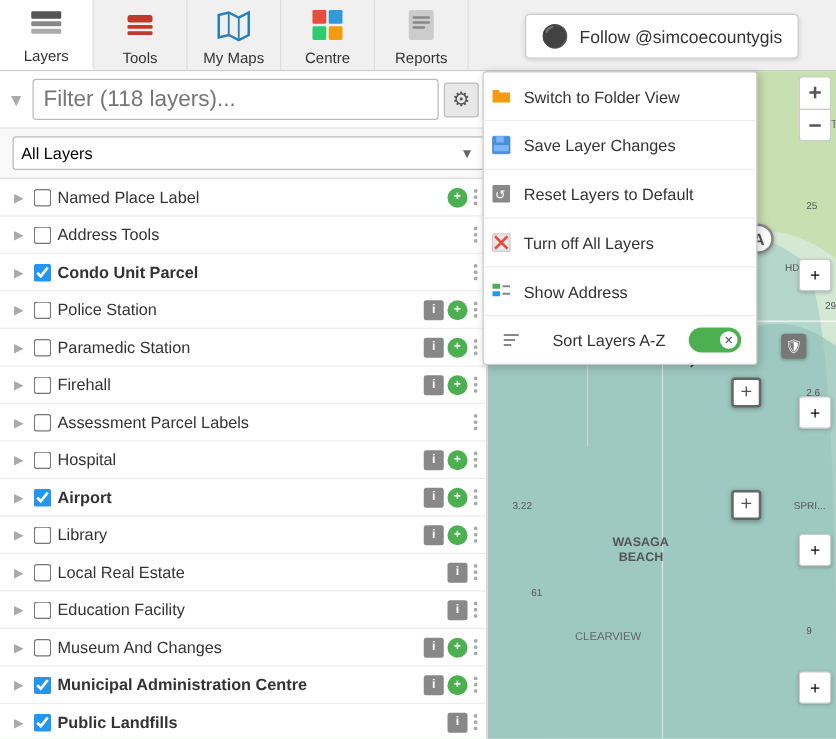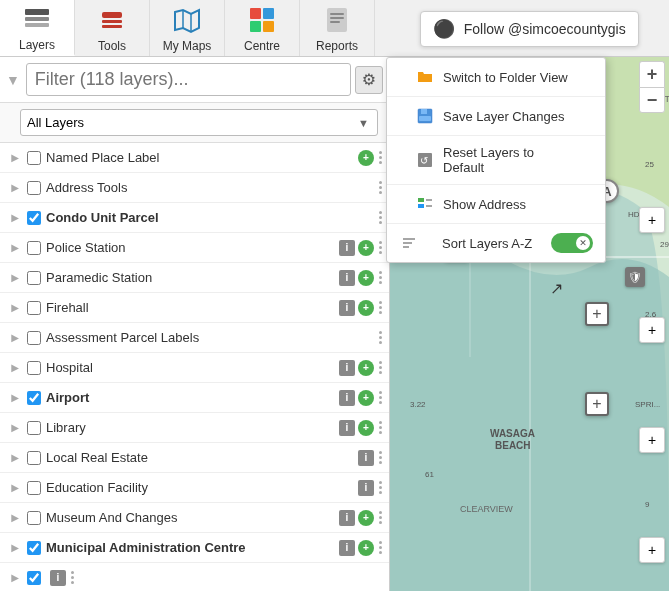--- a/index.html
+++ b/index.html
@@ -66,21 +66,21 @@
       display: flex;
       align-items: center;
       justify-content: center;
       cursor: pointer;
       font-size: 16px;
       color: #555;
     }
     .layer-selector {
       display: flex;
       align-items: center;
-      padding: 6px 20px;
+      padding: 6px 10px;
       border-bottom: 1px solid #ddd;
       background: #f9f9f9;
     }
     .layer-selector select {
       flex: 1;
       padding: 4px 6px;
       border: 1px solid #bbb;
       border-radius: 3px;
       font-size: 13px;
       background: #fff;
@@ -181,21 +181,21 @@
       width: 220px;
       background: #fff;
       border: 1px solid #ccc;
       border-radius: 3px;
       box-shadow: 2px 2px 8px rgba(0,0,0,0.2);
       z-index: 100;
     }
     .menu-item {
       display: flex;
       align-items: center;
-      padding: 9px 28px;
+      padding: 9px 4px;
       border-bottom: 1px solid #eee;
       cursor: pointer;
       gap: 8px;
       font-size: 13px;
       color: #333;
     }
     .menu-item:last-child { border-bottom: none; }
     .menu-icon {
       width: 20px;
       height: 20px;
@@ -616,20 +616,21 @@
         </div>
         <div class="dots-menu">
           <span></span>
           <span></span>
           <span></span>
         </div>
       </div>
       <div class="layer-item">
         <span class="expand-btn" style="color: rgb(170, 170, 170);">▶</span>
         <input type="checkbox" class="layer-checkbox" checked="" style="accent-color: rgb(33, 150, 243);">
+        <span class="layer-name bold">Public Landfills</span>
         <div class="layer-icons">
           <div class="info-icon" style="background: rgb(136, 136, 136);">i</div>
         </div>
         <div class="dots-menu">
           <span></span>
           <span></span>
           <span></span>
         </div>
       </div>
     </div>
@@ -655,20 +656,30 @@
     <span>Save Layer Changes</span>
   </div>
   <div class="menu-item">
     <div class="menu-icon">
       <svg width="18" height="18" viewBox="0 0 18 18">
         <rect x="2" y="2" width="14" height="14" rx="1" fill="#888"></rect>
         <text x="4" y="13" font-size="10" fill="#fff">↺</text>
       </svg>
     </div>
     <span>Reset Layers to Default</span>
+  </div>
+  <div class="menu-item">
+    <div class="menu-icon">
+      <svg width="18" height="18" viewBox="0 0 18 18">
+        <rect x="2" y="2" width="14" height="14" rx="1" fill="#e8e8e8" stroke="#ccc"></rect>
+        <line x1="4" y1="4" x2="14" y2="14" stroke="#e74c3c" stroke-width="2"></line>
+        <line x1="14" y1="4" x2="4" y2="14" stroke="#e74c3c" stroke-width="2"></line>
+      </svg>
+    </div>
+    <span>Turn off All Layers</span>
   </div>
   <div class="menu-item">
     <div class="menu-icon">
       <svg width="18" height="18" viewBox="0 0 18 18">
         <rect x="2" y="3" width="6" height="4" fill="#4caf50"></rect>
         <rect x="2" y="9" width="6" height="4" fill="#2196f3"></rect>
         <line x1="10" y1="5" x2="16" y2="5" stroke="#888" stroke-width="1.5"></line>
         <line x1="10" y1="11" x2="16" y2="11" stroke="#888" stroke-width="1.5"></line>
       </svg>
     </div>

